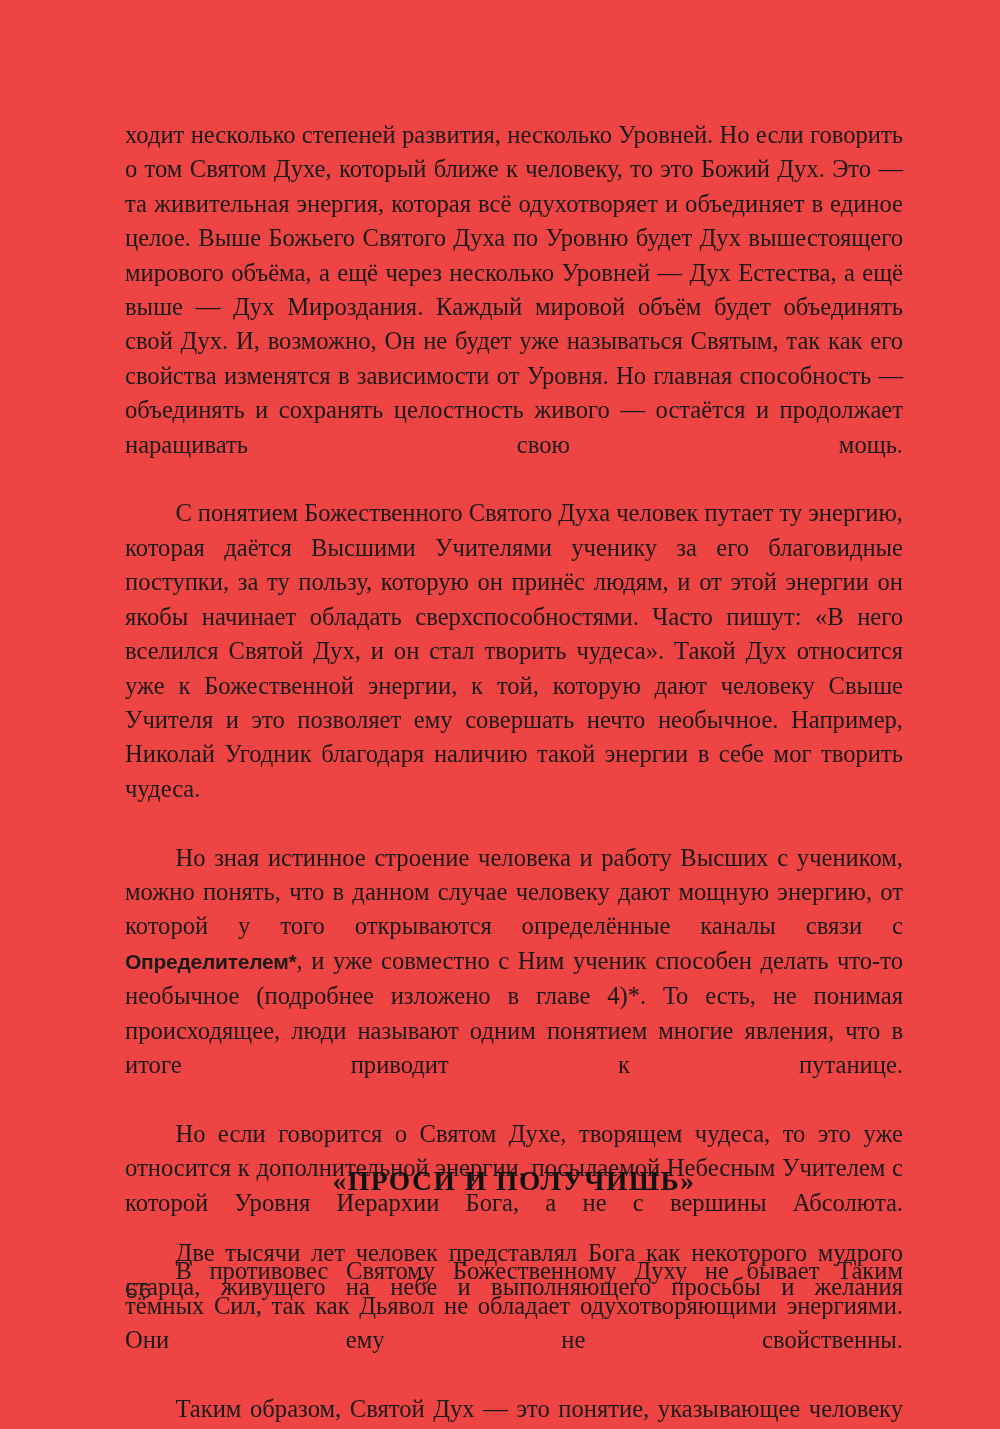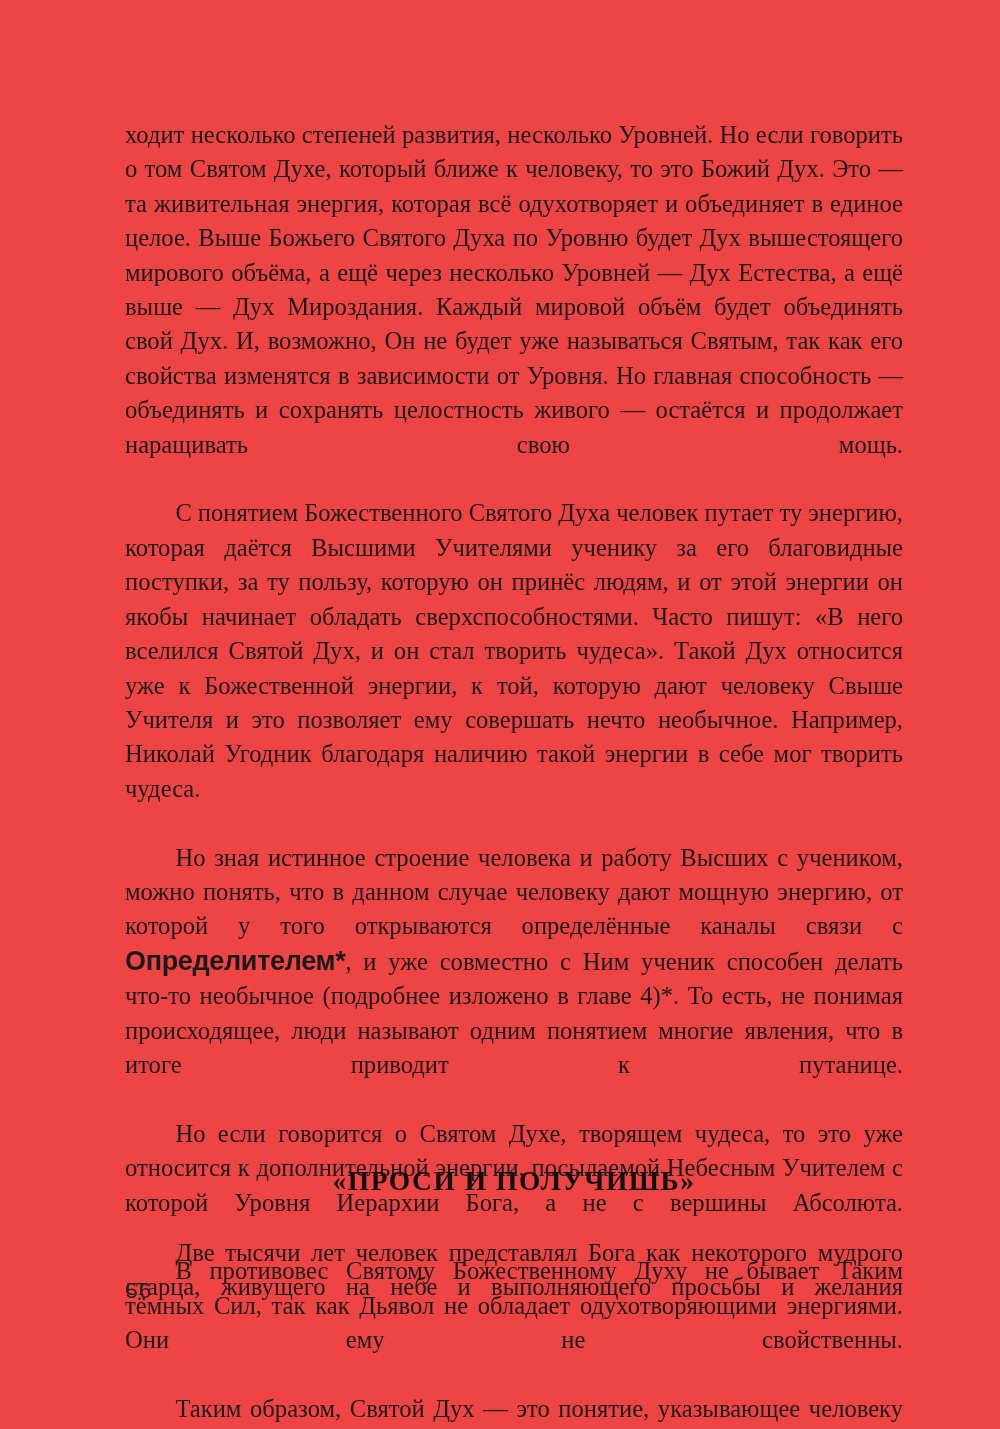--- a/index.html
+++ b/index.html
@@ -44,21 +44,21 @@
     width: 100%;
   }
 
   .para.no-indent {
     text-indent: 0;
   }
 
   .bold-sans {
     font-family: "Liberation Sans", "DejaVu Sans", sans-serif;
     font-weight: bold;
-    font-size: 27px;
+    font-size: 21px;
     letter-spacing: -0.012em;
   }
 
   .section-heading {
     margin: 0;
     font-family: "Liberation Serif", "DejaVu Serif", serif;
     font-weight: bold;
     font-size: 27.5px;
     line-height: 34px;
     color: #111111;

